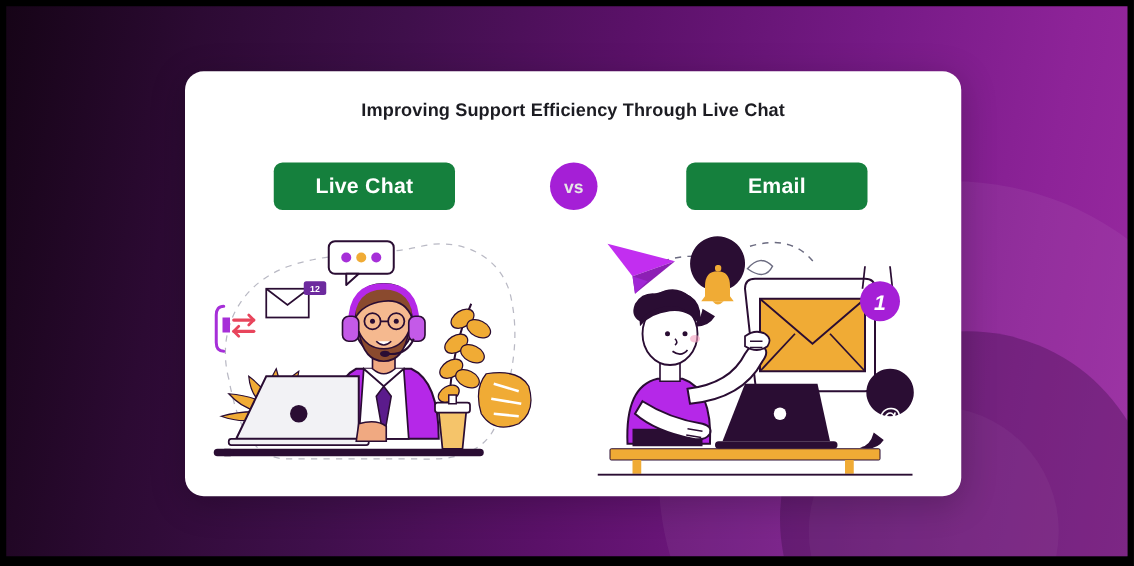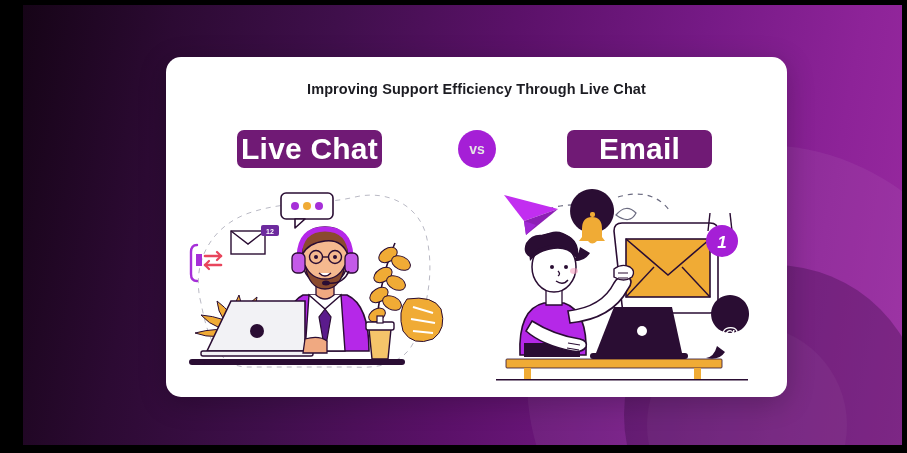--- a/index.html
+++ b/index.html
@@ -14,21 +14,20 @@
     width: 907px; height: 453px;
     overflow: hidden;
     background: #000;
   }
   
   #bg {
     position: absolute;
     left: 5px; top: 5px; right: 5px; bottom: 8px;
     background: linear-gradient(100deg, #160417 0%, #2c0a33 16%, #3f0f4b 33%, #5b1169 52%, #761a86 72%, #8d2398 88%, #992aa0 100%);
     overflow: hidden;
-    margin-left: 18px;
   }
   
   .deco-ring {
     position: absolute;
     border-radius: 50%;
     pointer-events: none;
   }
   #ring-outer {
     width: 470px; height: 470px;
     right: -95px; bottom: -170px;
@@ -68,24 +67,24 @@
   
   #pill-row {
     position: absolute;
     left: 0; right: 0; top: 73px;
     height: 44px;
   }
   .pill {
     position: absolute;
     top: 0;
     width: 145px; height: 38px;
-    background: #701a75;
+    background: #15803d;
     border-radius: 7px;
     color: #fff;
-    font-size: 30px;
+    font-size: 17px;
     font-weight: bold;
     display: flex;
     align-items: center;
     justify-content: center;
     letter-spacing: .2px;
   }
   #pill-left  { left: 71px; }
   #pill-right { left: 401px; }
   #vs-badge {
     position: absolute;

